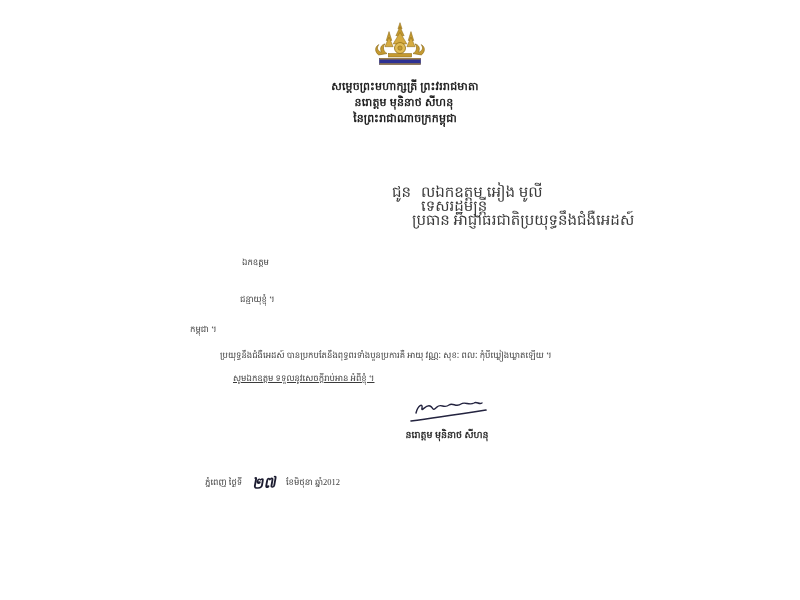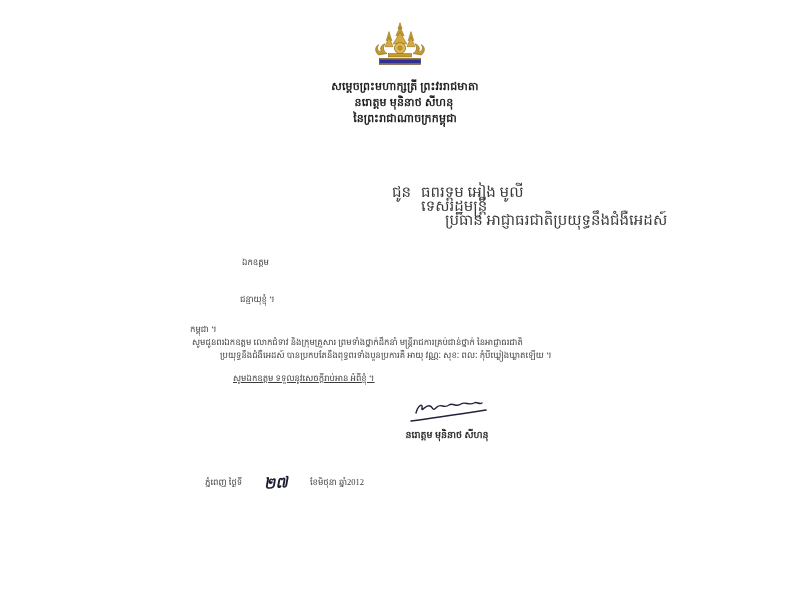--- a/index.html
+++ b/index.html
@@ -8,21 +8,21 @@
     overflow:hidden;font-family:"Liberation Serif","DejaVu Serif",serif;
     color:#3b3b3b;
   }
   .abs{position:absolute;white-space:nowrap;}
   .center{transform:translateX(-50%);}
   .hdr{font-weight:bold;color:#222222;font-size:11px;letter-spacing:.2px;}
   .recip{font-size:15px;color:#3b3b3b;}
   .body-line{font-size:8.5px;color:#3b3b3b;}
   .closing{font-size:8.5px;color:#3b3b3b;}
   .signer{font-weight:bold;font-size:9.5px;color:#2e2e2e;}
-  .dateline{font-size:8.5px;color:#3b3b3b;display:flex;align-items:flex-end;gap:22px;}
+  .dateline{font-size:8.5px;color:#3b3b3b;display:flex;align-items:flex-end;gap:10px;}
   .day-hand{
     font-size:15px;font-style:italic;font-weight:bold;color:#1c1c30;
     transform:rotate(-4deg);line-height:1;position:relative;top:2px;
   }
   svg{display:block;}
 </style>
 </head>
 <body>
 
 <div id="page">
@@ -51,31 +51,30 @@
       <rect x="15" y="53" width="60" height="1.5" fill="#c59a30"></rect>
       <rect x="15" y="60.5" width="60" height="1.5" fill="#c59a30"></rect>
     </svg>
   </div>
 
   <div class="abs center hdr" style="left:405px;top:79px;">សម្តេចព្រះមហាក្សត្រី ព្រះវររាជមាតា</div>
   <div class="abs center hdr" style="left:404px;top:95px;">នរោត្តម មុនិនាថ សីហនុ</div>
   <div class="abs center hdr" style="left:405px;top:111px;">នៃព្រះរាជាណាចក្រកម្ពុជា</div>
 
   <div class="abs recip" style="left:392px;top:182px;">ជូន</div>
-  <div class="abs recip" style="left:421px;top:182px;">ធពរទ្តម អៀង មូលី</div>
+  <div class="abs recip" style="left:421px;top:182px;">លឯកឧត្តម អៀង មូលី</div>
   <div class="abs recip" style="left:421px;top:196px;">ទេសរដ្ឋមន្ត្រី</div>
-  <div class="abs recip" style="left:445px;top:210px;">ប្រធាន អាជ្ញាធរជាតិប្រយុទ្ធនឹងជំងឺអេដស៍</div>
+  <div class="abs recip" style="left:412px;top:210px;">ប្រធាន អាជ្ញាធរជាតិប្រយុទ្ធនឹងជំងឺអេដស៍</div>
 
   <div class="abs body-line" style="left:242px;top:257px;">ឯកឧត្តម</div>
 
   <div class="abs body-line" style="left:240px;top:294px;">ជន្មាយុខ្ញុំ ។</div>
 
   <div class="abs body-line" style="left:190px;top:324px;">កម្ពុជា ។</div>
 
-  <div class="abs body-line" style="left:192px;top:337px;">សូមជូនពរឯកឧត្តម លោកជំទាវ និងក្រុមគ្រួសារ ព្រមទាំងថ្នាក់ដឹកនាំ មន្ត្រីរាជការគ្រប់ជាន់ថ្នាក់ នៃអាជ្ញាធរជាតិ</div>
   <div class="abs body-line" style="left:190px;top:350px;padding-left:30px;">ប្រយុទ្ធនឹងជំងឺអេដស៍ បានប្រកបតែនឹងពុទ្ធពរទាំងបួនប្រការគឺ អាយុ វណ្ណៈ សុខៈ ពលៈ កុំបីឃ្លៀងឃ្លាតឡើយ ។</div>
 
   <div class="abs closing" style="left:233px;top:373px;text-decoration:underline;">សូមឯកឧត្តម ទទួលនូវសេចក្តីរាប់អាន អំពីខ្ញុំ ។</div>
 
   <div class="abs" style="left:408px;top:398px;">
     <svg width="80" height="26" viewBox="0 0 80 26">
       <path d="M8 15 C10 7 15 5 14 10 C13 15 18 6 22 8 C26 10 24 14 29 9 C33 5 36 11 41 7
                C45 4 48 10 53 6 C57 3 61 8 66 5 C69 3 71 7 74 5" fill="none" stroke="#23233f" stroke-width="1.4" stroke-linecap="round"></path>
       <path d="M3 23 C26 20 52 16 78 12" fill="none" stroke="#23233f" stroke-width="1.6" stroke-linecap="round"></path>
     </svg>

